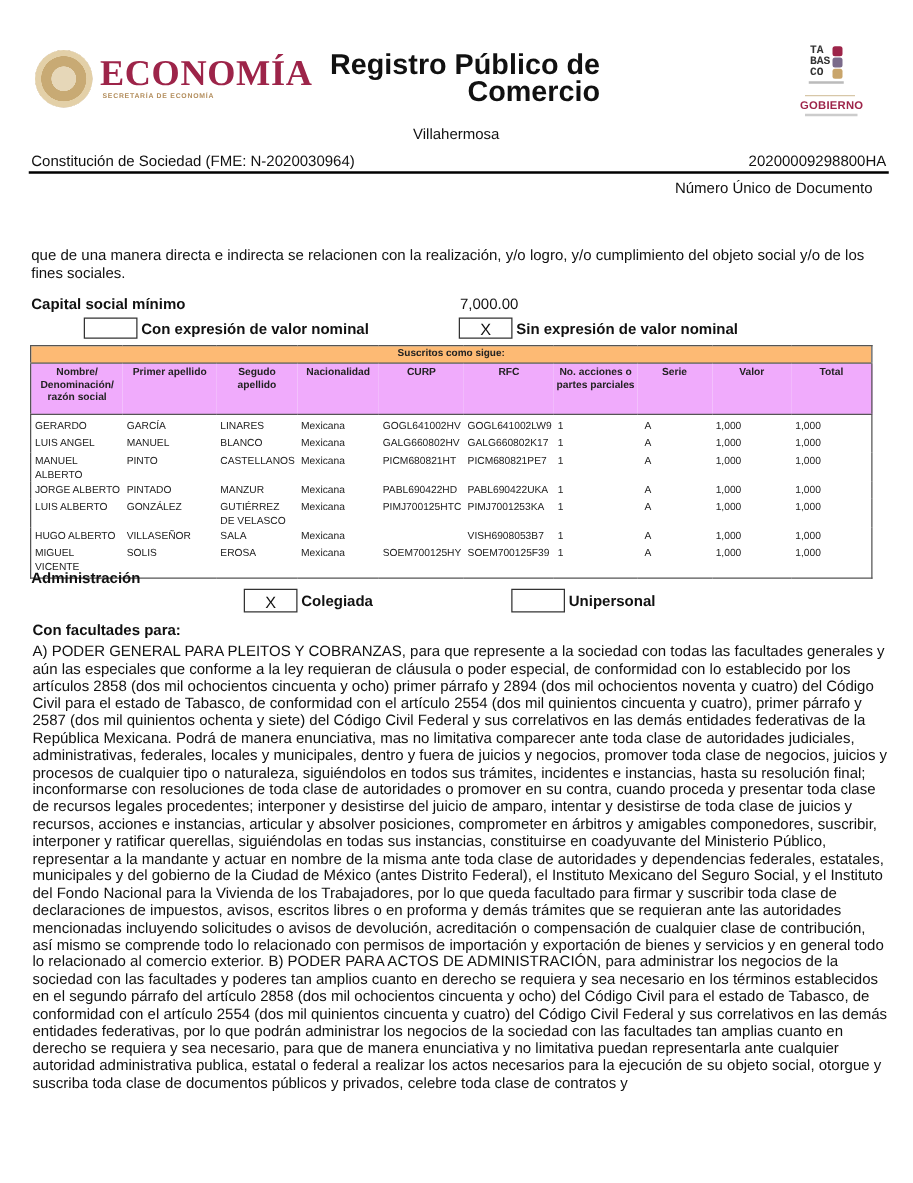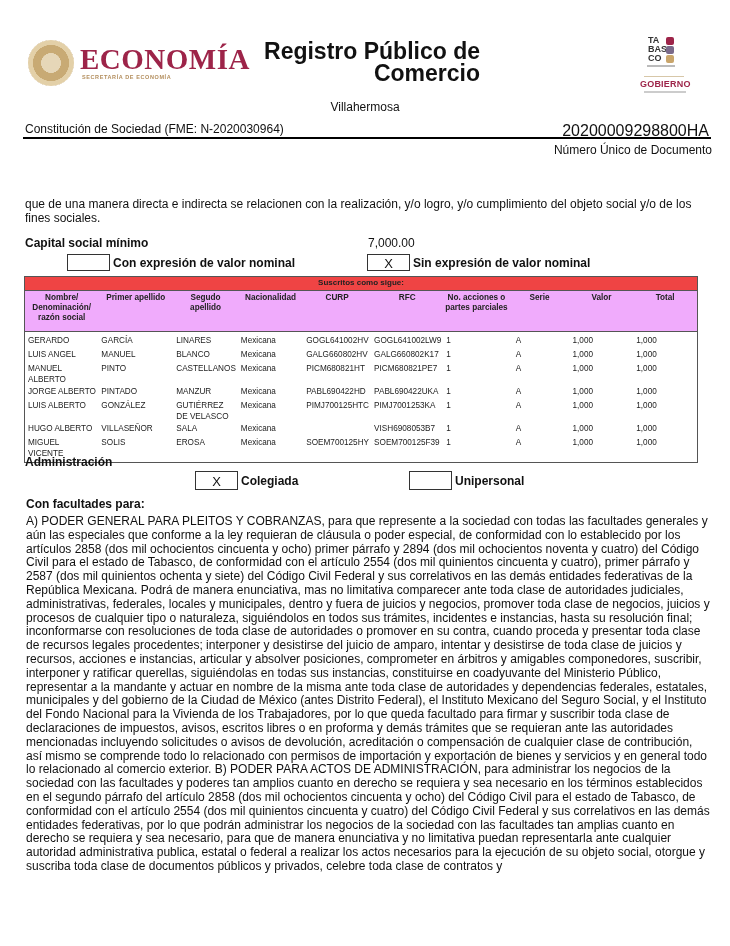--- a/index.html
+++ b/index.html
@@ -14,43 +14,43 @@
   .seal { position: absolute; left: 0; top: 0; width: 46px; height: 46px; border-radius: 50%;
     background: radial-gradient(circle at 50% 50%, #e6d7b8 0 30%, #c8aa74 31% 55%, #e3d0a8 56% 70%, #b79560 71% 100%); }
   .econ-word { position: absolute; left: 52px; top: 3px; font-family: "Liberation Serif", serif; font-weight: bold;
     font-size: 29px; color: #9d2449; letter-spacing: 0.5px; }
   .econ-sub { position: absolute; left: 54px; top: 34px; font-size: 5.5px; font-weight: bold; color: #b38e5d; letter-spacing: 0.6px; }
 
   .title { left: 250px; top: 40px; width: 230px; text-align: right; font-weight: bold; font-size: 23px; line-height: 22px; }
   .city { left: 250px; top: 100px; width: 230px; text-align: center; font-size: 12px; }
 
   .logo-tab { left: 636px; top: 36px; width: 60px; height: 60px; }
-  .tab-word { position: absolute; left: 12px; top: 0; font-weight: bold; font-size: 9px; line-height: 9px; color: #333; }
+  .tab-word { position: absolute; left: 12px; top: 0; font-weight: bold; font-size: 9px; line-height: 9px; color: #333; font-family: Liberation Mono, monospace; }
   .tab-sq { position: absolute; left: 30px; width: 8px; height: 8px; border-radius: 2px; }
   .tab-tiny { position: absolute; left: 11px; top: 29px; width: 28px; height: 2px; background: #bbb; }
   .tab-line { position: absolute; left: 8px; top: 40px; width: 40px; height: 1px; background: #d7c7a8; }
   .tab-gob { position: absolute; left: 4px; top: 43px; font-weight: bold; font-size: 9px; color: #9d2449; letter-spacing: 0.2px; }
   .tab-gob-sub { position: absolute; left: 8px; top: 55px; width: 42px; height: 2px; background: #ccc; }
 
   .doctype { left: 25px; top: 122px; font-size: 12px; }
-  .docnum { right: 21px; top: 122px; font-size: 16px; text-align: right; }
+  .docnum { right: 21px; top: 122px; font-size: 12px; text-align: right; }
   .rule { left: 23px; top: 137px; width: 688px; height: 2px; background: #000; }
-  .nud { right: 18px; top: 143px; font-size: 12px; }
+  .nud { right: 32px; top: 143px; font-size: 12px; }
 
   .para { left: 25px; width: 685px; font-size: 12px; line-height: 14.4px; }
   .bold { font-weight: bold; }
 
   .check { position: absolute; height: 17px; border: 1px solid #333; background: #fff; text-align: center;
     font-size: 13px; line-height: 17px; box-sizing: border-box; }
   .chk-label { position: absolute; font-size: 12px; font-weight: bold; }
 
   
   .tbl { position: absolute; left: 24px; top: 276px; width: 674px; border: 1px solid #555; border-collapse: collapse;
     font-size: 8.2px; }
-  .tbl .cap { background: #ef4444; height: 11px; text-align: center; font-weight: bold; border-bottom: 1px solid #555; }
+  .tbl .cap { background: #fdba74; height: 11px; text-align: center; font-weight: bold; border-bottom: 1px solid #555; }
   .tbl th { background: #f0abfc; font-weight: bold; vertical-align: top; text-align: center; padding: 2px 2px 2px 2px;
     line-height: 10px; height: 36px; color: #222; }
   .tbl thead tr.hdr th { border-bottom: 1px solid #555; }
   .tbl td { padding: 1px 2px 0 3px; vertical-align: top; line-height: 11px; color: #222; white-space: nowrap; overflow: hidden; }
   .tbl tbody tr td { height: 13px; }
   .tbl tbody tr:first-child td { padding-top: 3px; }
   .tbl tbody tr:last-child td { padding-bottom: 3px; margin-top: 26px; }
   .wrap { white-space: normal !important; }
 </style>
 </head>

